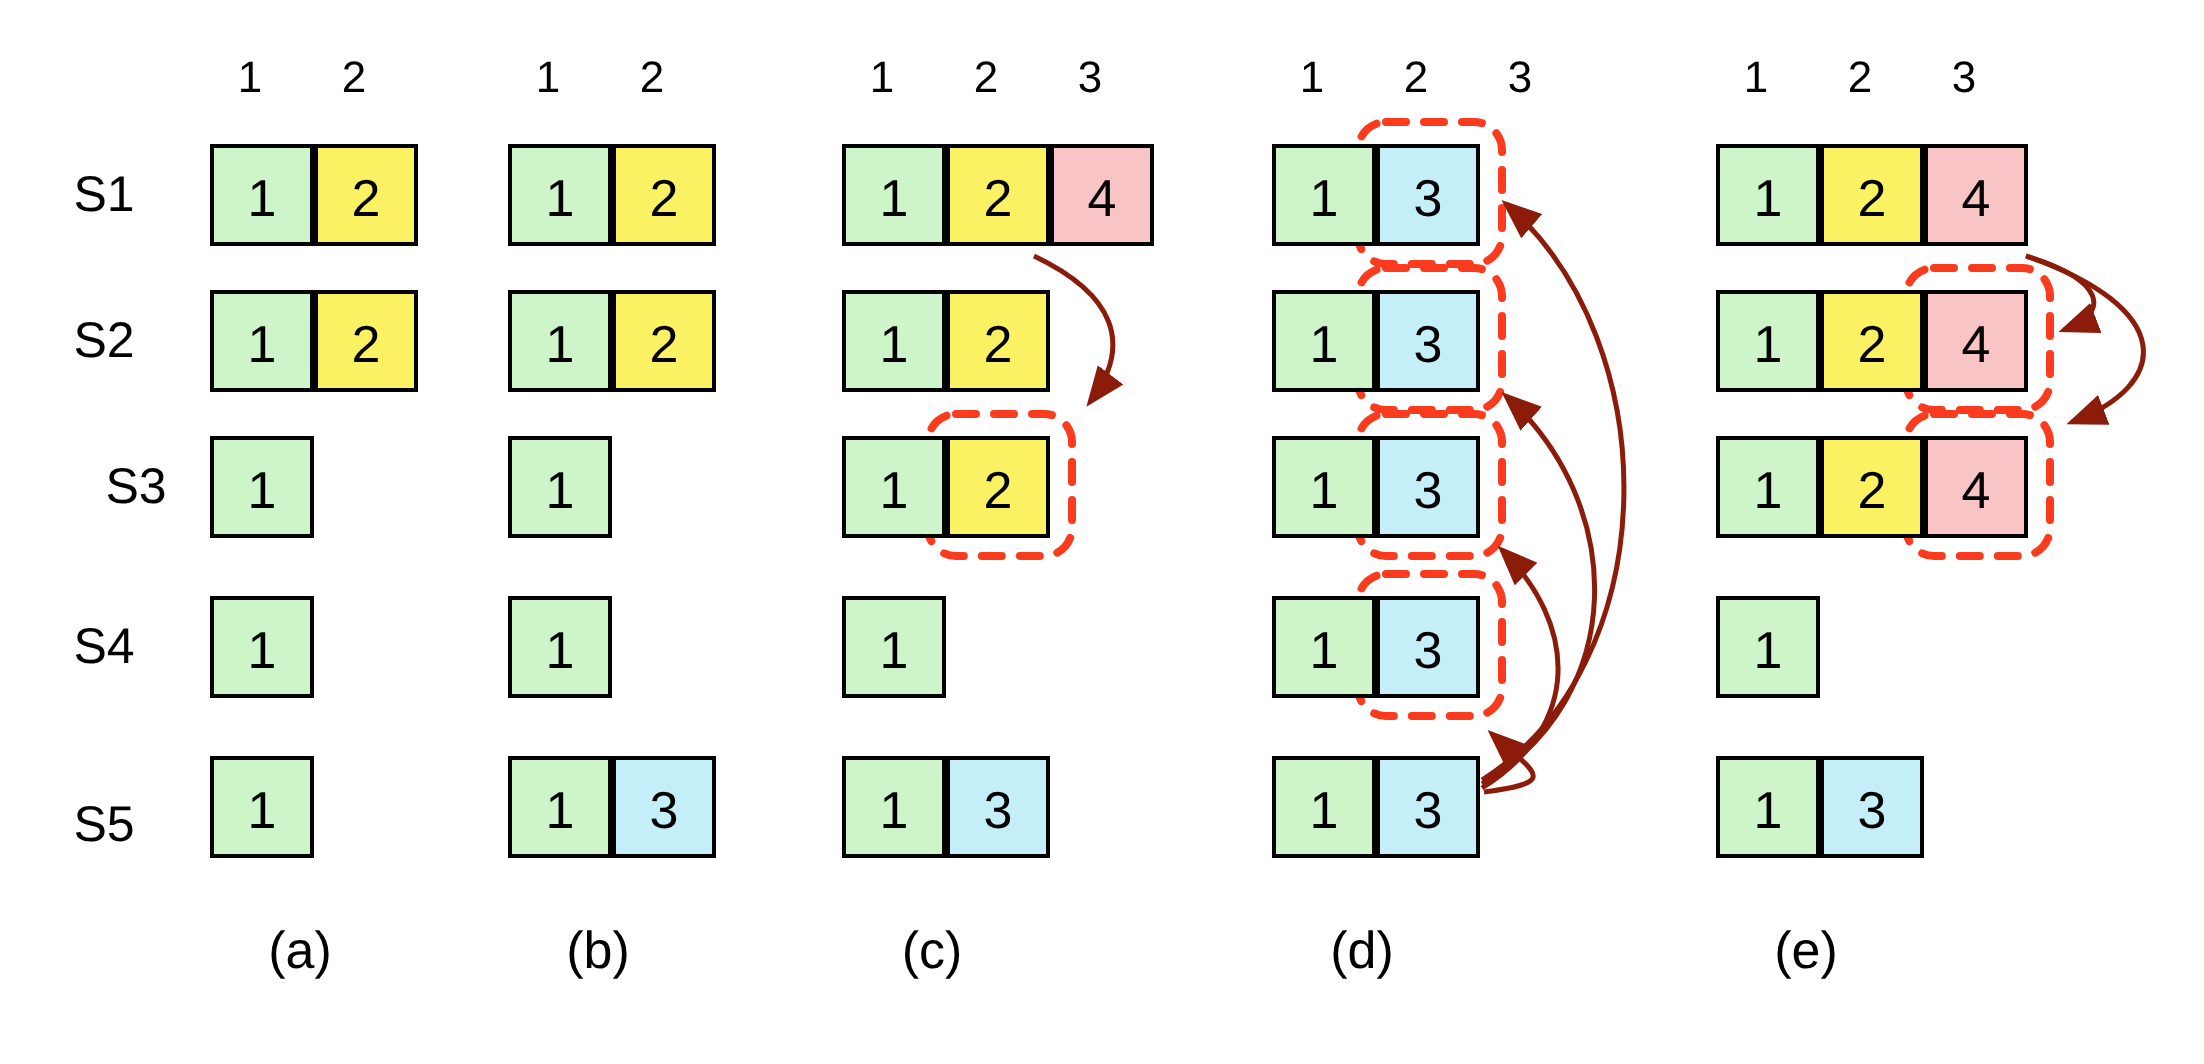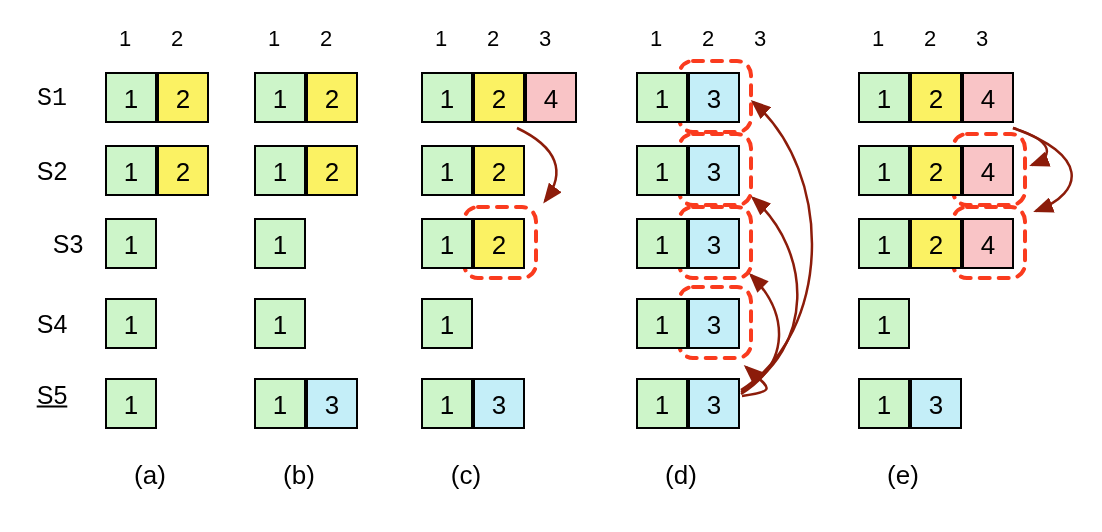--- a/index.html
+++ b/index.html
@@ -31,25 +31,25 @@
       <rect x="953" y="134" width="72" height="71" rx="14" fill="none" stroke="#fa3b1e" stroke-width="4" stroke-dasharray="10 9" stroke-linecap="round"></rect>
       <rect x="953" y="207" width="72" height="71" rx="14" fill="none" stroke="#fa3b1e" stroke-width="4" stroke-dasharray="10 9" stroke-linecap="round"></rect>
       <path d="M1013,128 C1052,140 1056,156 1032,165" fill="none" stroke="#8c1c0a" stroke-width="2.5" marker-end="url(#ah)"></path>
       <path d="M1013,128 C1088,154 1086,192 1036,211" fill="none" stroke="#8c1c0a" stroke-width="2.5" marker-end="url(#ah)"></path>
       <defs>
         <marker id="ah" markerWidth="8" markerHeight="6.4" refX="6.8" refY="3.2" orient="auto" markerUnits="strokeWidth">
           <path d="M0,0 L8,3.2 L0,6.4 Z" fill="#8c1c0a"></path>
         </marker>
       </defs>
     </svg>
-<span class="rowlab" style="left: 52px; top: 97.5px; font-family: Liberation Mono, monospace;">S1</span>
+<span class="rowlab" style="left: 52px; top: 97.5px;">S1</span>
     <span class="rowlab" style="left: 52px; top: 170.5px;">S2</span>
     <span class="rowlab" style="left: 68px; top: 243.5px;">S3</span>
     <span class="rowlab" style="left: 52px; top: 323.5px;">S4</span>
-    <span class="rowlab" style="left: 52px; top: 395px; text-decoration: underline;">S5</span>
+    <span class="rowlab" style="left: 52px; top: 413px;">S5</span>
     <span class="hdr" style="left: 125px; top: 28px;">1</span>
     <span class="hdr" style="left: 177px; top: 28px;">2</span>
     <div class="cell" style="left: 105px; top: 72px; width: 52px; height: 51px; background: rgb(205, 245, 201);">1</div>
     <div class="cell" style="left: 157px; top: 72px; width: 52px; height: 51px; background: rgb(251, 242, 99);">2</div>
     <div class="cell" style="left: 105px; top: 145px; width: 52px; height: 51px; background: rgb(205, 245, 201);">1</div>
     <div class="cell" style="left: 157px; top: 145px; width: 52px; height: 51px; background: rgb(251, 242, 99);">2</div>
     <div class="cell" style="left: 105px; top: 218px; width: 52px; height: 51px; background: rgb(205, 245, 201);">1</div>
     <div class="cell" style="left: 105px; top: 298px; width: 52px; height: 51px; background: rgb(205, 245, 201);">1</div>
     <div class="cell" style="left: 105px; top: 378px; width: 52px; height: 51px; background: rgb(205, 245, 201);">1</div>
     <span class="cap" style="left: 150px; top: 462px;">(a)</span>

